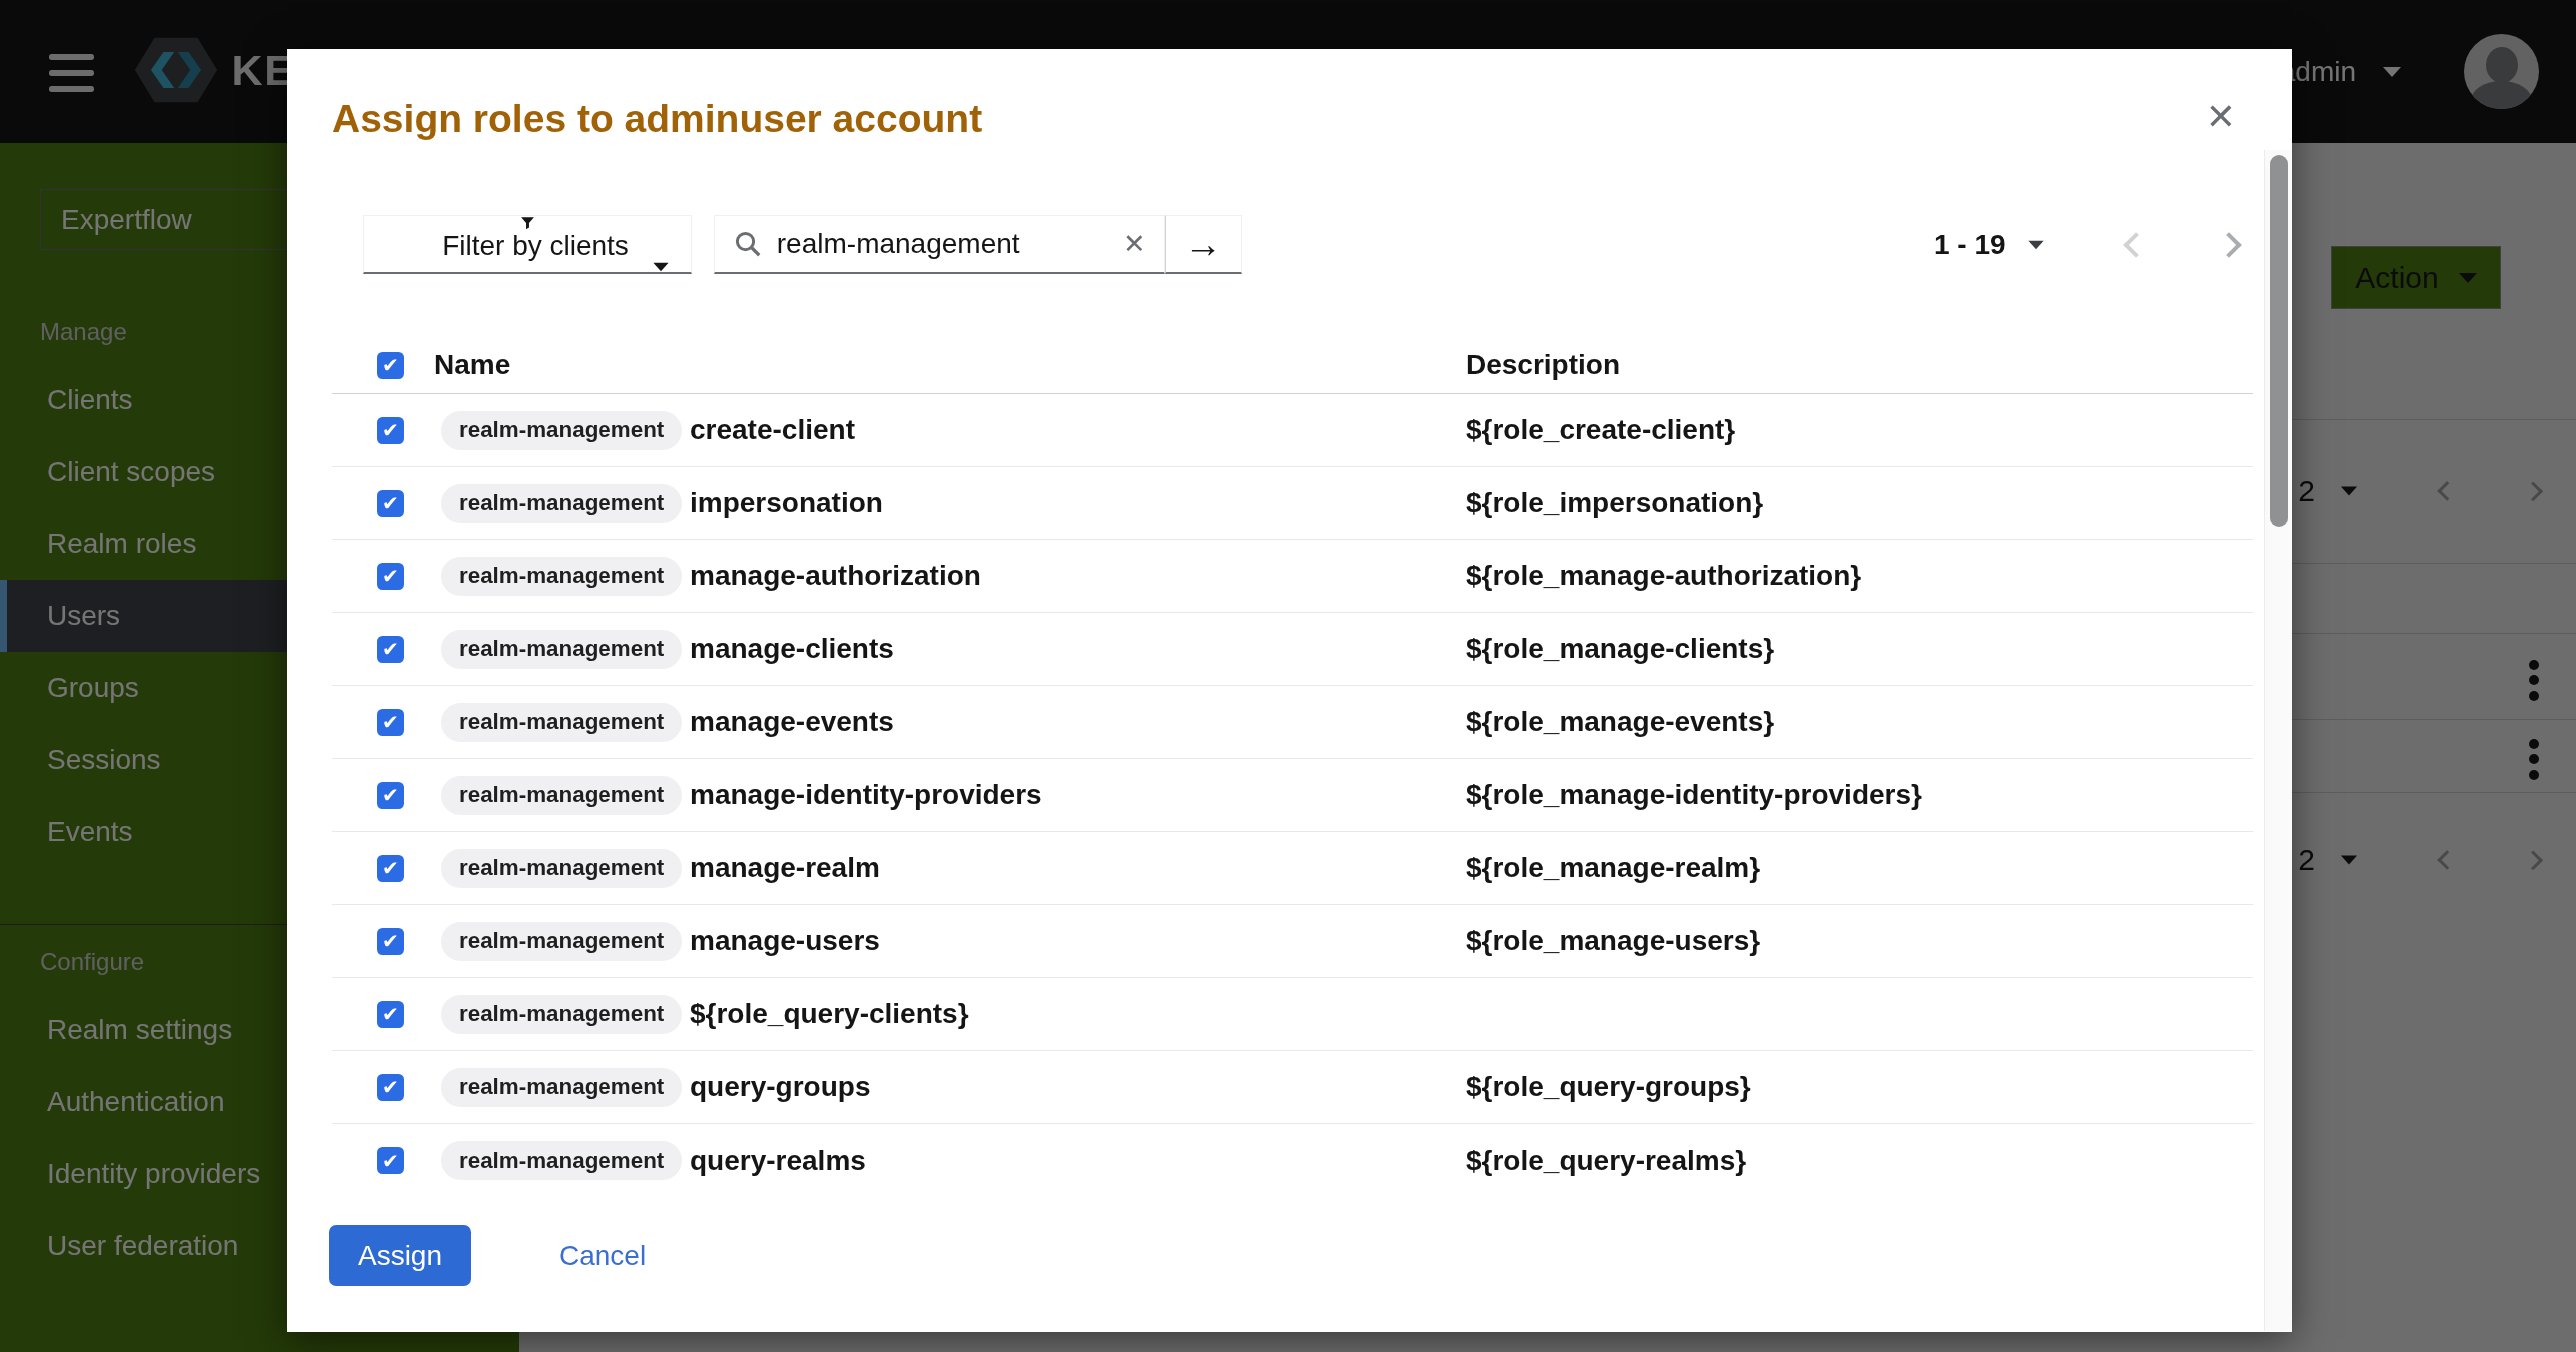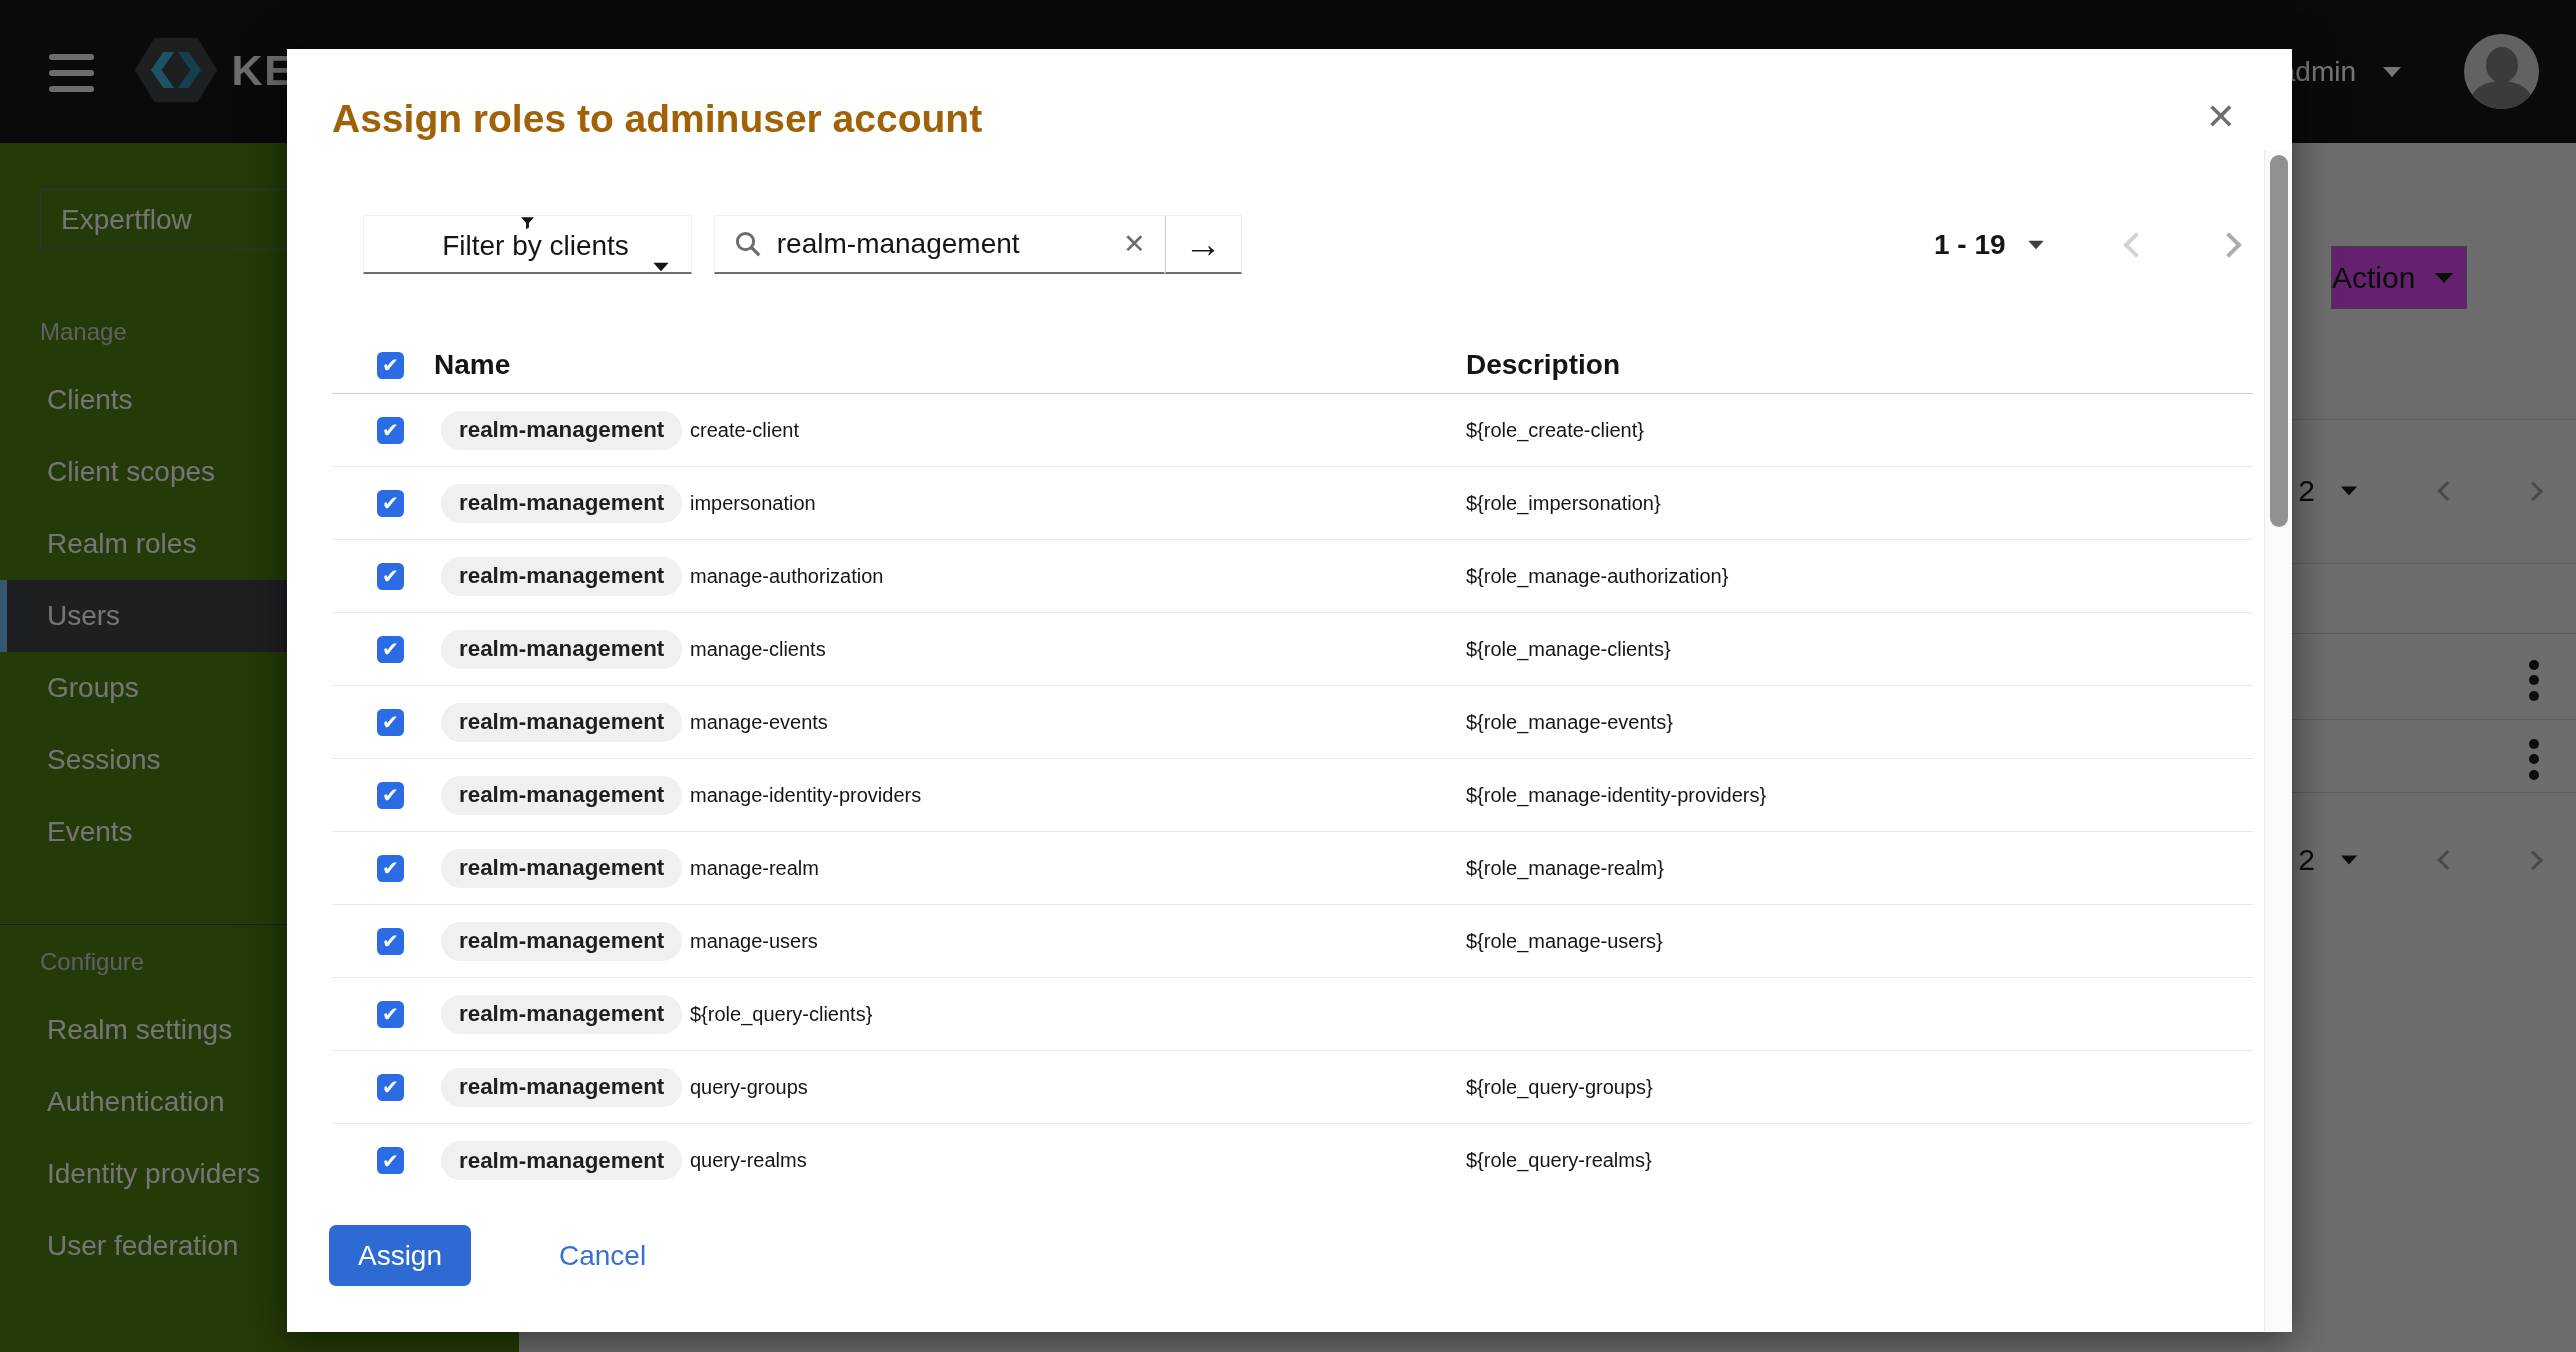--- a/index.html
+++ b/index.html
@@ -37,23 +37,23 @@
   .nav-label { padding:23px 0 18px 40px; color:#d0d0d0; font-size:24px; }
   .nav-item { height:72px; display:flex; align-items:center; padding-left:40px;
     color:#ffffff; font-size:28px; cursor:pointer; border-left:7.2px solid transparent; }
   .nav-item.active { background:#3c4147; border-left:7.2px solid #73bcf7; }
   .nav-gap { height:56px; }
   .nav-divider { border-top:0.9px solid #3a3d42; }
 
   
   .content { position:absolute; left:519px; top:143px; right:0; bottom:0;
     background:#ededed; z-index:1; }
-  .action-btn { position:absolute; left:2331px; top:246px; width:136px; height:63px;
-    background:#d946ef; border:0.9px solid #8a8d90; display:flex; align-items:center;
-    gap:20px; font-size:30px; color:#151515; cursor:pointer; }
+  .action-btn { position:absolute; left:2331px; top:246px; width:170px; height:63px;
+    background:#4d7c0f; border:0.9px solid #8a8d90; display:flex; align-items:center;
+    justify-content:center; gap:20px; font-size:30px; color:#151515; cursor:pointer; }
   .bg-line { position:absolute; left:519px; right:0; height:0.9px; background:#c9c9c9; }
   .bg-pag { position:absolute; left:2280px; height:68px; display:flex;
     align-items:center; color:#151515; font-size:30px; }
   .bg-pag .caret { margin-left:25px; transform:scale(0.9); }
   .chev { width:18px; height:18px; border-left:4.5px solid #9a9da0;
     border-bottom:4.5px solid #9a9da0; display:inline-block; }
   .chev.left  { transform:rotate(45deg); }
   .chev.right { transform:rotate(225deg); }
   .bg-pag .chev { width:14.3px; height:14.3px; border-width:3.6px; }
   .bg-pag .chev.left { margin-left:82px; }
@@ -102,21 +102,21 @@
   .thead .col { font-size:28px; font-weight:700; color:#151515; }
   .tbody { position:absolute; left:45px; top:345px; width:1921px; }
   .trow { height:73px; display:grid; grid-template-columns:64px 249px 776px auto;
     align-items:center; padding-left:45px; border-bottom:0.9px solid #e8e8e8; }
   .trow:last-child { border-bottom:none; }
   .checkbox { width:27px; height:27px; border-radius:5.4px; background:#2b6ce4;
     display:flex; align-items:center; justify-content:center; cursor:pointer; }
   .checkbox .tick { color:#ffffff; font-size:20px; line-height:1; }
   .badge { display:inline-flex; align-items:center; height:39px; border-radius:20px;
     background:#f0f0f2; padding:0 18px; font-size:22.4px; font-weight:700; color:#1f1f1f; }
-  .cell-name, .cell-desc { font-size:20px; color:#151515; }
+  .cell-name, .cell-desc { font-size:28px; color:#151515;font-weight:bold; }
 
   .modal-footer { position:absolute; left:42px; top:1176px; display:flex;
     align-items:center; gap:88px; }
   .assign-btn { width:142px; height:61px; background:#2e6ad3; color:#ffffff;
     font-size:28px; border:none; border-radius:7.2px; cursor:pointer;
     font-family:"Liberation Sans", sans-serif; }
   .cancel-link { font-size:28px; color:#3a6fd0; cursor:pointer; text-decoration:none; }
 
   .scroll-track { position:absolute; right:0; top:101px; width:28px; height:1181px;
     background:#fafafa; border-left:0.9px solid #ececec; }

